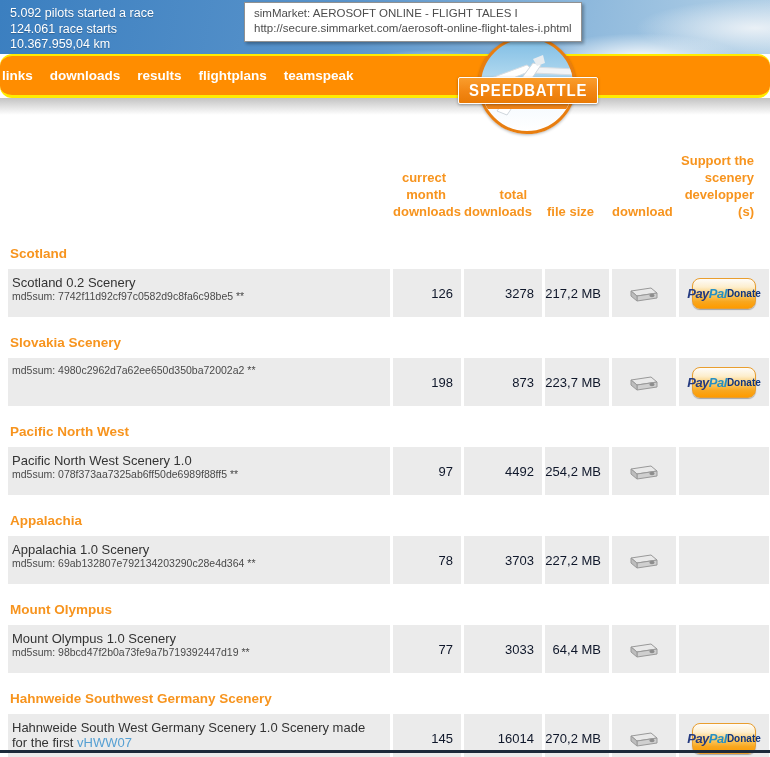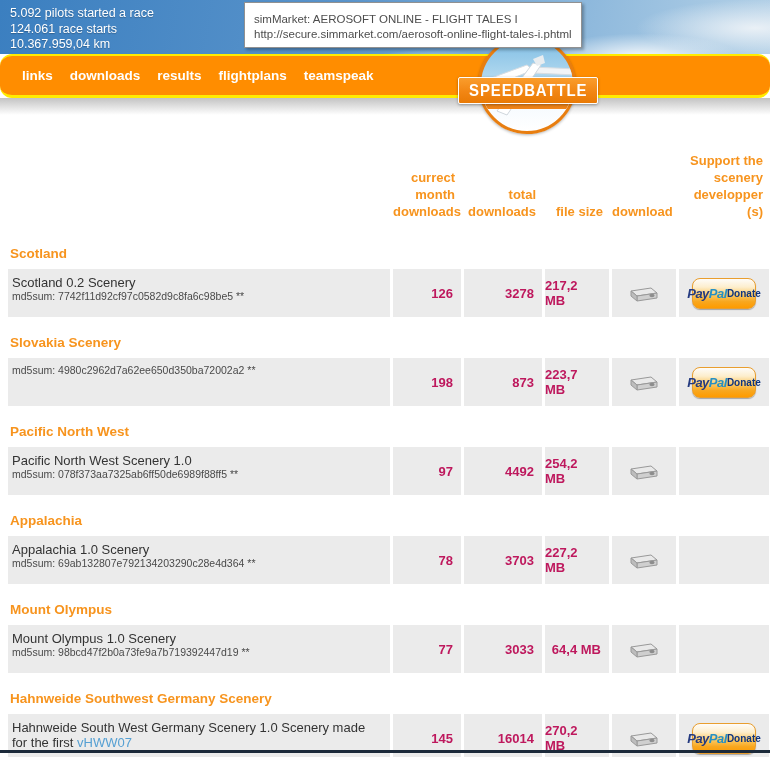--- a/index.html
+++ b/index.html
@@ -15,28 +15,28 @@
       radial-gradient(ellipse 170px 40px at 755px 28px, rgba(240,244,248,.9), rgba(255,255,255,0) 70%),
       radial-gradient(ellipse 90px 20px at 300px 70px, rgba(255,255,255,.5), rgba(255,255,255,0) 70%),
       linear-gradient(100deg, #3b7fc0 0%, #5a94cb 45%, #8db8dc 75%, #b4d1e7 100%);
   }
   .stats { position:absolute; left:10px; top:6px; color:#fff; font-size:12.5px; line-height:15.5px; text-shadow:0 1px 1px rgba(0,0,0,.25); }
 
   
   .tooltip {
     position:absolute; left:244px; top:2px; z-index:30;
     background:#fff; border:1px solid #919191; box-shadow:2px 2px 3px rgba(0,0,0,.3);
-    padding:9px 9px 5px 9px; font-size:11.5px; line-height:15px; color:#4d4d4d; white-space:nowrap;
+    padding:3px 9px 5px 9px; font-size:11.5px; line-height:15px; color:#4d4d4d; white-space:nowrap;
   }
 
   
   .navbar {
     position:relative; height:44px; background:#ff8d00;
     border-top:2px solid #ffec00; border-bottom:3px solid #ffec00;
-    display:flex; align-items:center; padding-left:22px; gap:17px; z-index:2;border-radius:12px;
+    display:flex; align-items:center; padding-left:2px; gap:17px; z-index:2;border-radius:12px;
   }
   .nav-link { color:#fff; font-weight:bold; font-size:13.5px; cursor:pointer; text-decoration:none; }
   .nav-shadow { height:20px; background:linear-gradient(#c3c3c3, #ffffff 85%); }
 
   
   .logo { position:absolute; left:458px; top:36px; width:140px; height:100px; z-index:10; }
   .logo-circle {
     position:absolute; left:20px; top:0; width:98px; height:98px; border-radius:50%;
     border:3px solid #e87e10; overflow:hidden;
     background:linear-gradient(180deg, #7fbde4 0%, #b9ddf1 48%, #f5fafe 70%, #ffffff 100%);
@@ -49,29 +49,29 @@
     background:linear-gradient(180deg, #fa9d2c 0%, #f28613 55%, #e97a05 100%);
     border:1px solid #fdfdfd; border-radius:2px; box-shadow:0 1px 3px rgba(0,0,0,.35);
     display:flex; align-items:center; justify-content:center;
   }
   .logo-title { color:#fff; font-weight:bold; font-size:17px; letter-spacing:1px; transform:scaleX(.88); white-space:nowrap; }
 
   
   .content { padding-left:8px; }
   .grid { display:grid; grid-template-columns:382px 68px 78px 64px 64px 90px; column-gap:3px; }
   .thead { margin-top:34px; align-items:end; }
-  .th { color:#f7941e; font-weight:bold; font-size:13px; line-height:17px; text-align:right; padding-right:6px; }
+  .th { color:#f7941e; font-weight:bold; font-size:13px; line-height:17px; text-align:right; padding-right:15px; }
   .section-h { color:#f7941e; font-weight:bold; font-size:13.5px; line-height:16px; margin:18px 0 7px 2px; }
   .section-h.first { margin-top:26px; }
   .row .cell { background:#ebebeb; height:48px; }
   .cell-desc { display:flex; flex-direction:column; justify-content:space-between; padding:6px 8px 19px 4px; }
   .item-title { font-size:13px; color:#333; line-height:15px; }
   .item-link { color:#56a0d3; text-decoration:none; cursor:pointer; }
   .md5 { font-size:10.5px; color:#4a4a4a; }
-  .cell-num { display:flex; align-items:center; justify-content:flex-end; padding-right:8px; font-size:13px; color:#be185d;font-weight:bold; }
+  .cell-num { display:flex; align-items:center; justify-content:flex-end; padding-right:8px; font-size:13px; color:#0f172a; }
   .cell-center { display:flex; align-items:center; justify-content:center; }
 
   
   .disk { cursor:pointer; display:block; }
 
   
   .paypal-btn {
     width:64px; height:31px; border-radius:8px; border:1px solid #e99e2e;
     background:linear-gradient(180deg, #fefcf9 0%, #fdeecd 28%, #fbc55a 58%, #f8a71f 78%, #fe9b00 100%);
     display:flex; flex-direction:row; align-items:center; justify-content:center;

